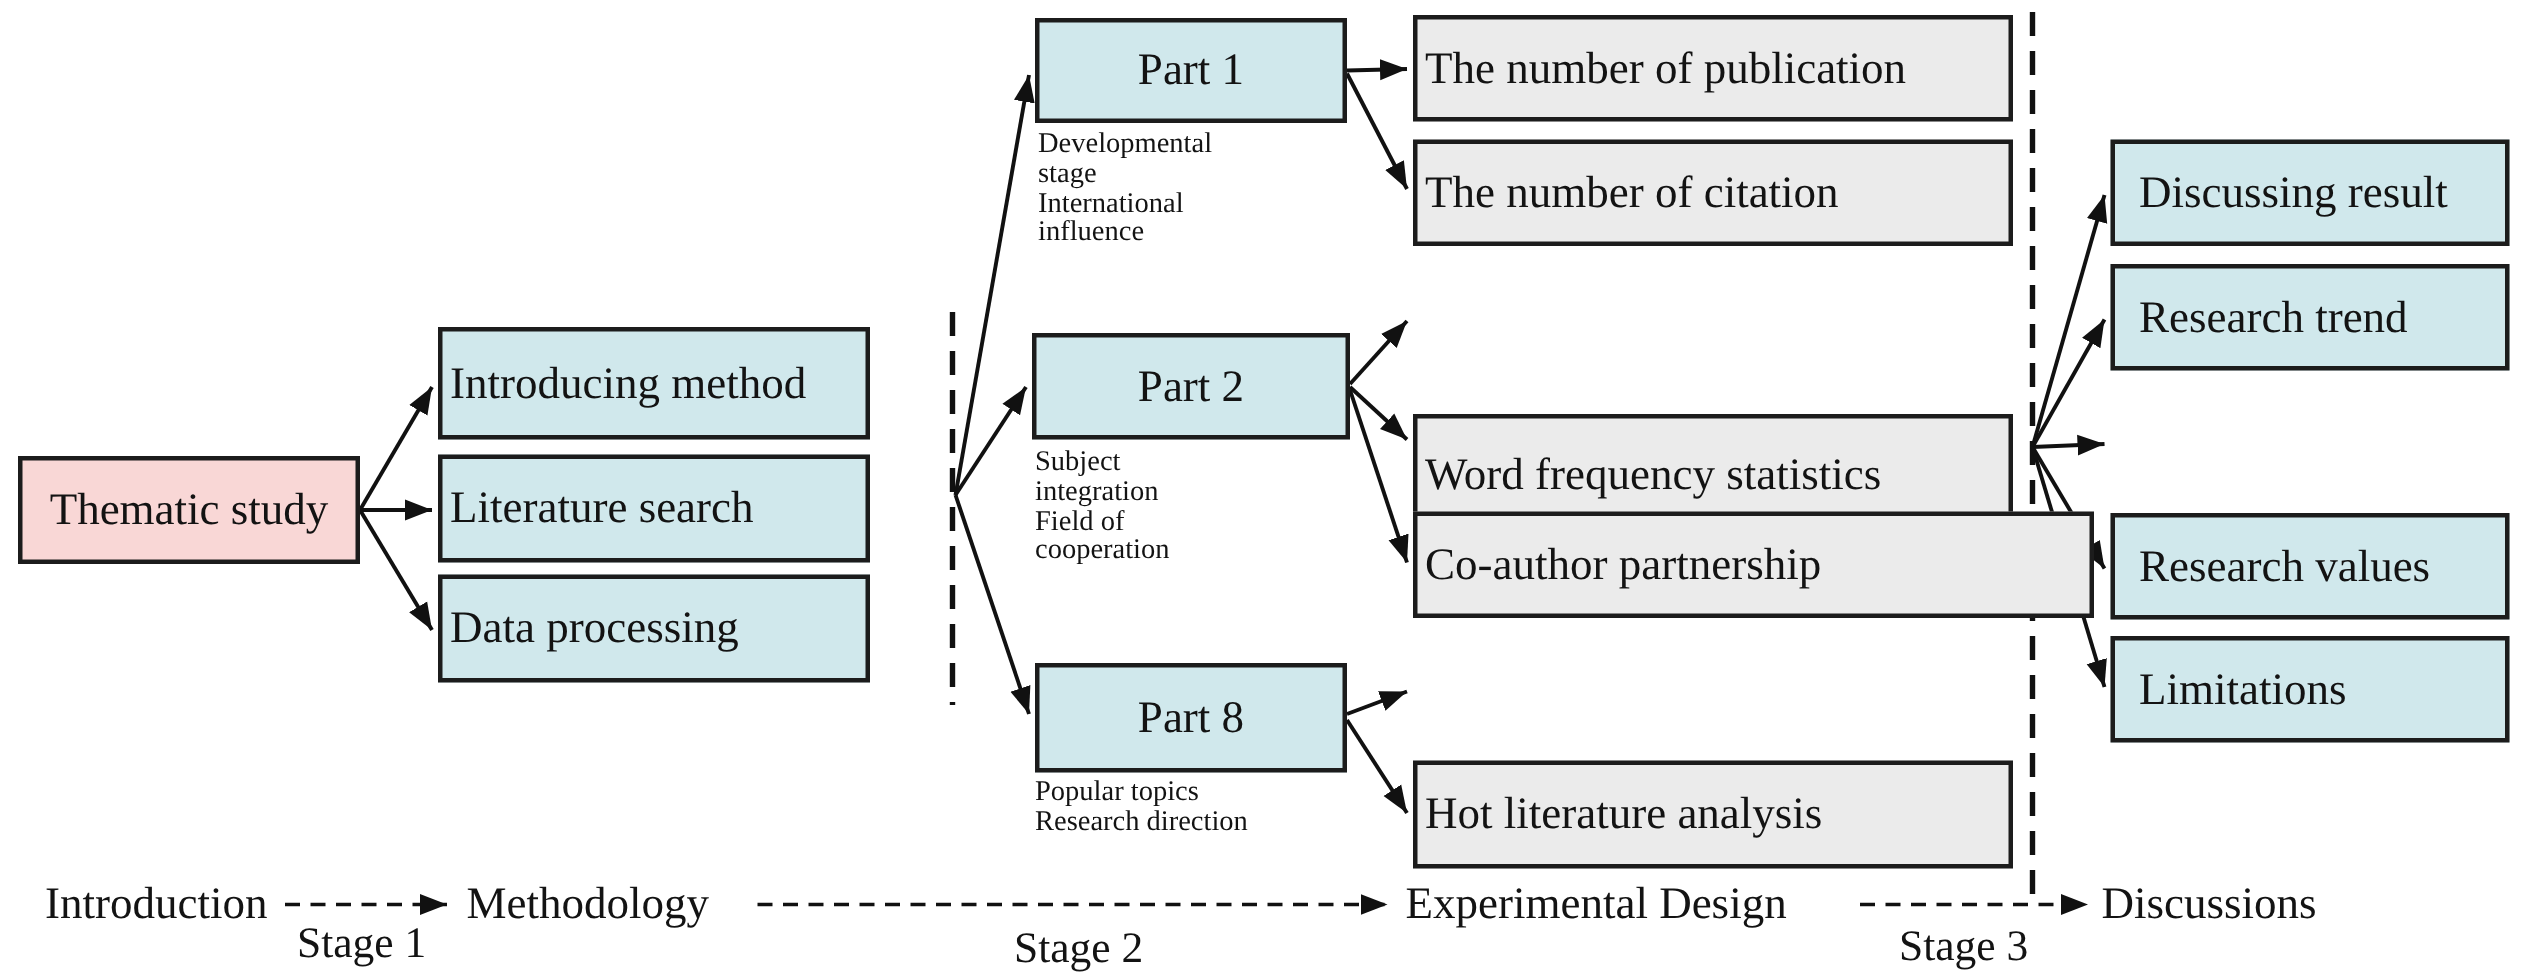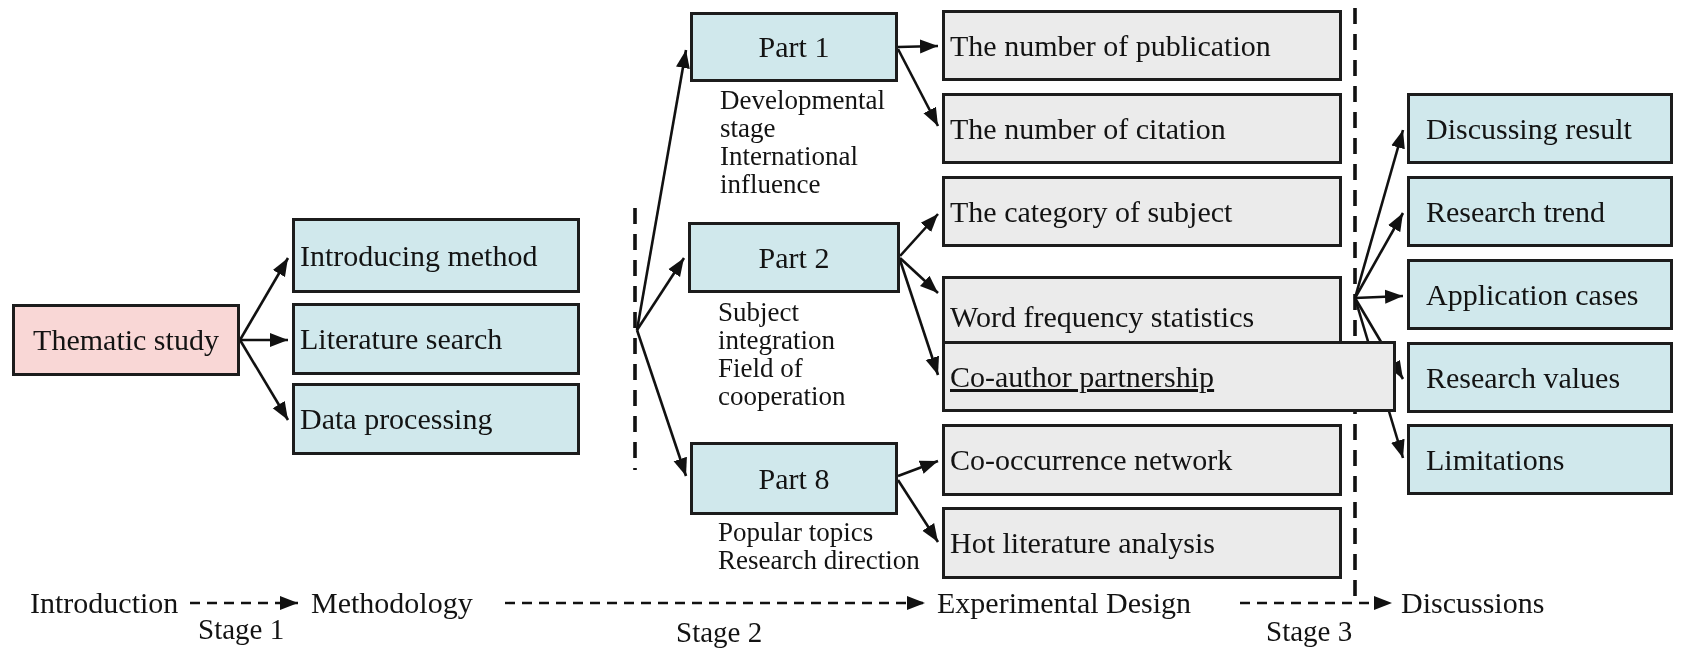--- a/index.html
+++ b/index.html
@@ -11,21 +11,21 @@
   #arrows .dashh{stroke:var(--line_color,#111);stroke-width:2.4;stroke-dasharray:10 7;fill:none;}
   #arrows .head{fill:var(--line_color,#111);}
   .box{position:absolute;box-sizing:border-box;border:3px solid var(--border_color,#1c1c1c);
        display:flex;align-items:center;font-size:30px;line-height:1.05;}
   .fill-pink{background:var(--root_fill,#f9d7d6);}
   .fill-cyan{background:var(--primary_fill,#d0e8ec);}
   .fill-gray{background:var(--secondary_fill,#ebebeb);}
   .center{justify-content:center;}
   .padL{padding-left:5px;}
   .padS{padding-left:16px;}
-  .part-sub{position:absolute;font-size:27px;line-height:1.04;white-space:pre-line;margin-left:28px;}
+  .part-sub{position:absolute;font-size:19px;line-height:1.04;white-space:pre-line;}
   .tl-label{position:absolute;font-size:30px;white-space:nowrap;}
   .stage-label{position:absolute;font-size:29px;white-space:nowrap;}
 </style>
 </head>
 <body>
 
 <div id="stage">
 
   <svg id="arrows" viewBox="0 0 1686 653">
     <defs>
@@ -101,44 +101,35 @@
   </div>
   <div class="part-sub" style="left:690px;top:518px;width:270px;">Popular topics
 Research direction</div>
 
   <div class="box fill-gray padL" style="left:942px;top:10px;width:400px;height:71px;">
     <span>The number of publication</span>
   </div>
   <div class="box fill-gray padL" style="left:942px;top:93px;width:400px;height:71px;">
     <span>The number of citation</span>
   </div>
-  <div class="box fill-gray padL" style="left:942px;top:176px;width:400px;height:71px;">
-    <span>The category of subject</span>
-  </div>
   <div class="box fill-gray padL" style="left:942px;top:276px;width:400px;height:81px;">
     <span>Word frequency statistics</span>
   </div>
-  <div class="box fill-gray padL" style="left:942px;top:341px;width:454px;height:71px;text-decoration:underline;">
+  <div class="box fill-gray padL" style="left:942px;top:341px;width:454px;height:71px;">
     <span>Co-author partnership</span>
-  </div>
-  <div class="box fill-gray padL" style="left:942px;top:424px;width:400px;height:72px;">
-    <span>Co-occurrence network</span>
   </div>
   <div class="box fill-gray padL" style="left:942px;top:507px;width:400px;height:72px;">
     <span>Hot literature analysis</span>
   </div>
 
   <div class="box fill-cyan padS" style="left:1407px;top:93px;width:266px;height:71px;">
     <span>Discussing result</span>
   </div>
   <div class="box fill-cyan padS" style="left:1407px;top:176px;width:266px;height:71px;">
     <span>Research trend</span>
-  </div>
-  <div class="box fill-cyan padS" style="left:1407px;top:259px;width:266px;height:71px;">
-    <span>Application cases</span>
   </div>
   <div class="box fill-cyan padS" style="left:1407px;top:342px;width:266px;height:71px;">
     <span>Research values</span>
   </div>
   <div class="box fill-cyan padS" style="left:1407px;top:424px;width:266px;height:71px;">
     <span>Limitations</span>
   </div>
 
   <div class="tl-label" style="left:30px;top:586px;">Introduction</div>
   <div class="tl-label" style="left:311px;top:586px;">Methodology</div>

